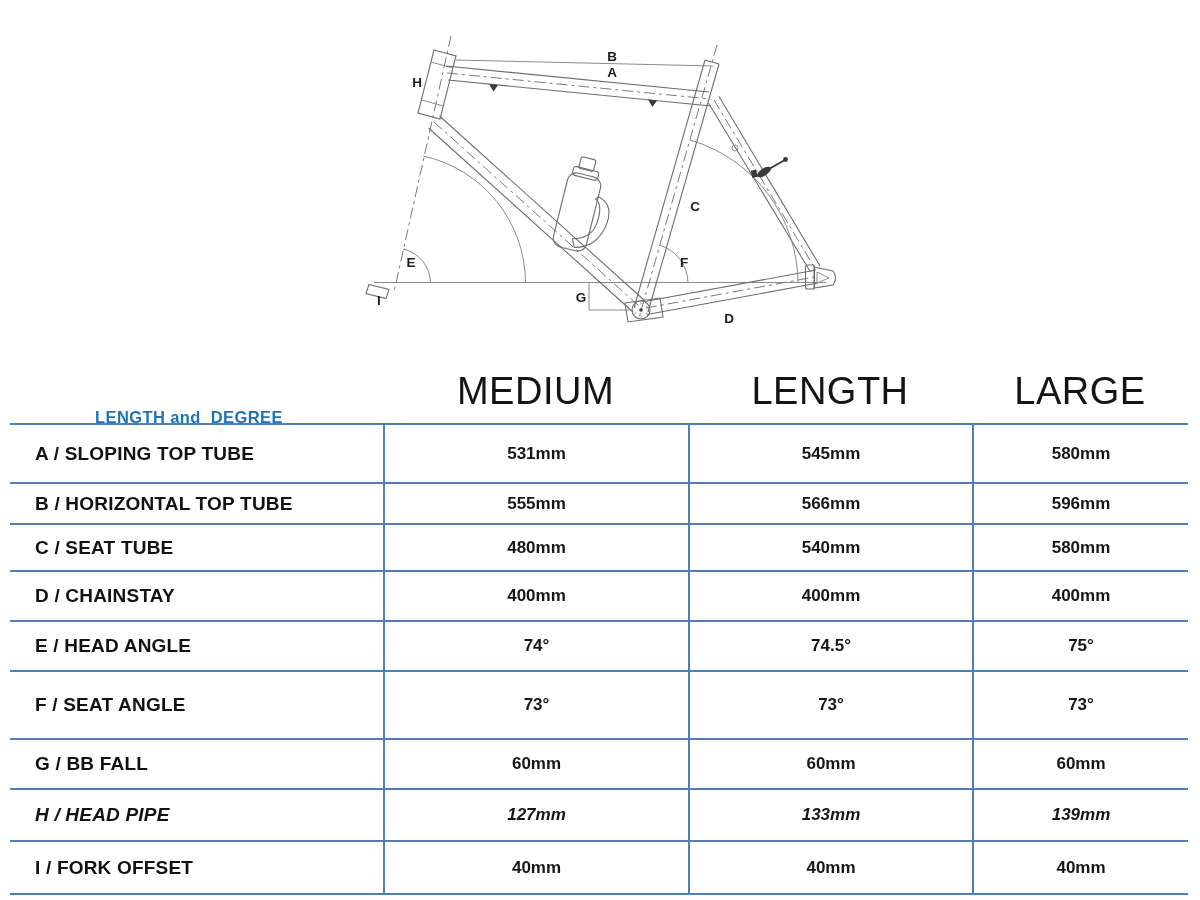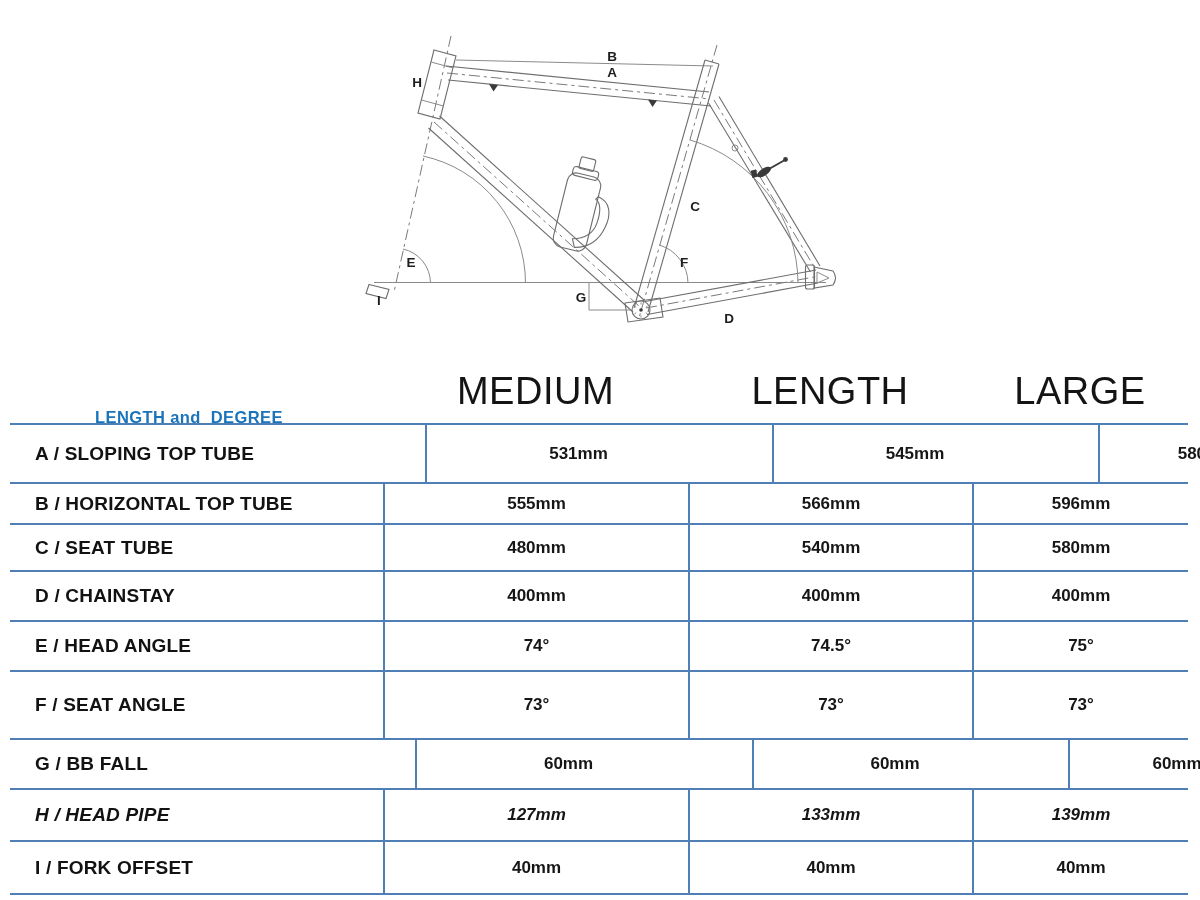--- a/index.html
+++ b/index.html
@@ -16,27 +16,27 @@
                font-weight:400;color:#141414;letter-spacing:.5px;line-height:42px;}
   .size-small {left:383px;width:305px;}
   .size-medium{left:688px;width:284px;}
   .size-large {left:972px;width:216px;}
 
   
   .geo-table{position:absolute;left:10px;top:423px;width:1178px;
              border-top:2px solid #4f7fb5;}
   .geo-row{display:grid;grid-template-columns:373px 305px 284px 216px;
            box-sizing:border-box;border-bottom:2px solid #4f7fb5;}
-  .geo-row:nth-child(1){height:59px;gap:42px;}
+  .geo-row:nth-child(1){height:59px;}
   .geo-row:nth-child(2){height:41px;}
   .geo-row:nth-child(3){height:47px;text-align:center;}
   .geo-row:nth-child(4){height:50px;}
   .geo-row:nth-child(5){height:50px;}
   .geo-row:nth-child(6){height:68px;}
-  .geo-row:nth-child(7){height:50px;gap:32px;}
+  .geo-row:nth-child(7){height:50px;}
   .geo-row:nth-child(8){height:52px;font-style:italic;}
   .geo-row:nth-child(9){height:53px;}
   .geo-row>div{display:flex;align-items:center;box-sizing:border-box;}
   .geo-row>div+div{border-left:2px solid #4f7fb5;justify-content:center;
                    font-size:17px;font-weight:bold;color:#161616;}
   .geo-label{padding-left:25px;font-size:19px;font-weight:bold;color:#121212;
              letter-spacing:.2px;}
 
   
   .ln   {stroke:#6e6e6e;stroke-width:1.1;fill:none;}

